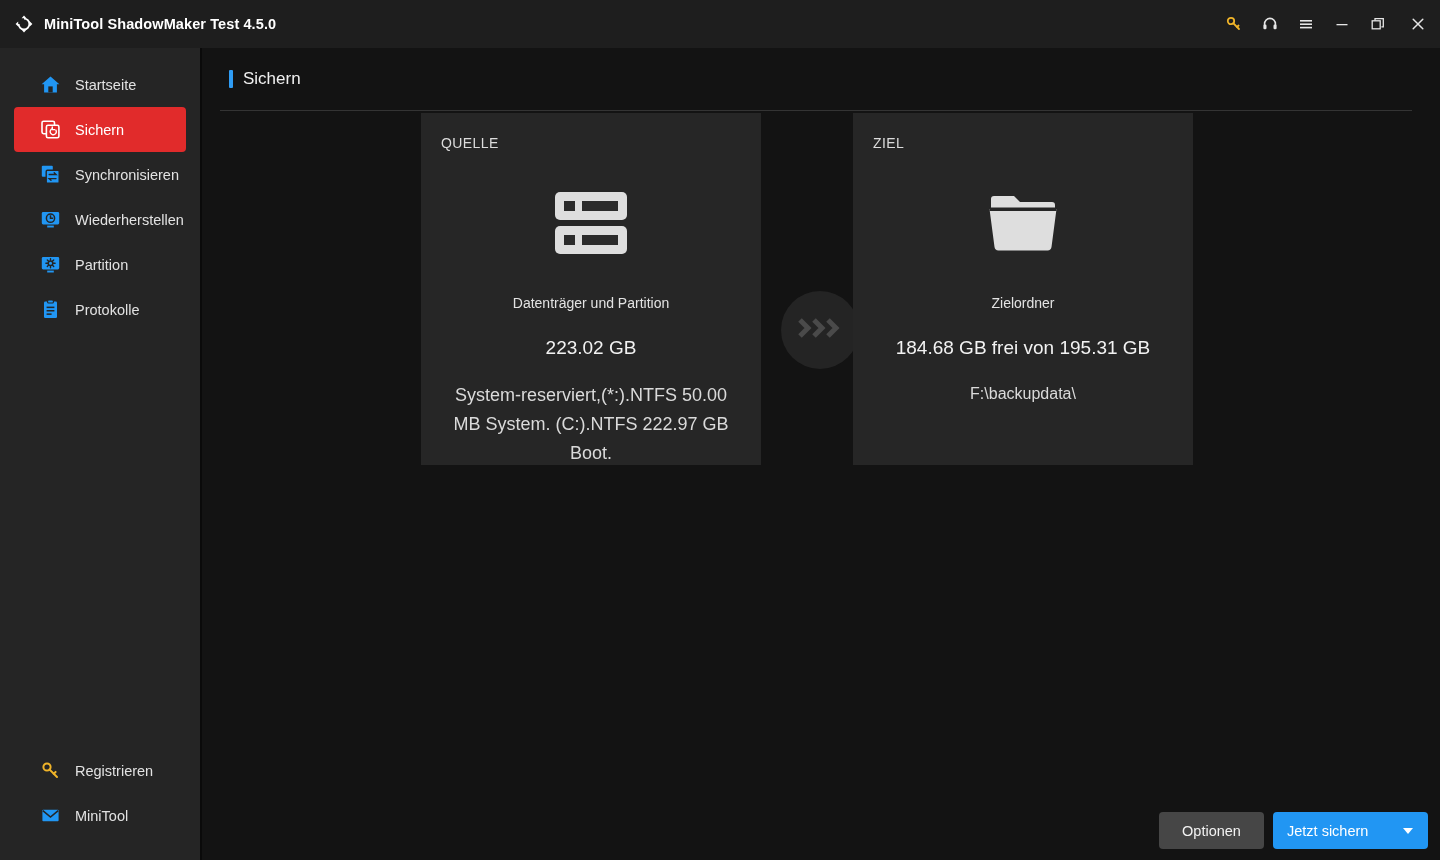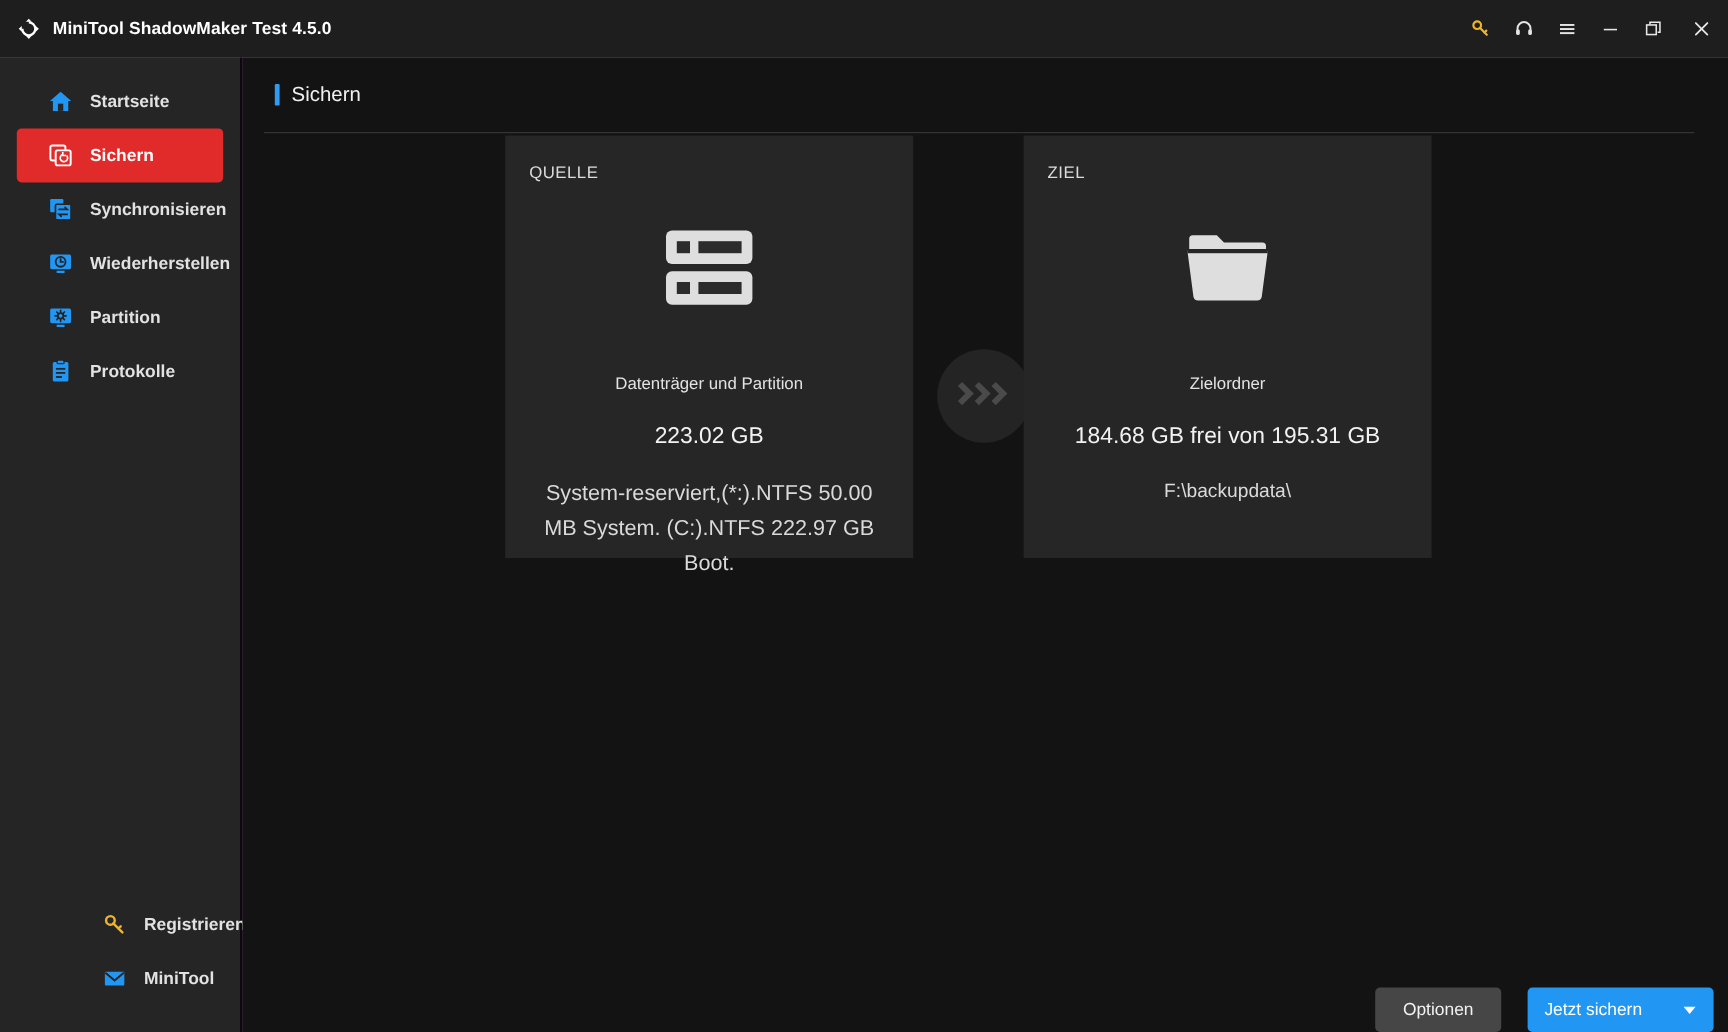--- a/index.html
+++ b/index.html
@@ -5,21 +5,21 @@
   * { box-sizing: border-box; margin: 0; padding: 0; }
   html, body {
     width: 1440px; height: 860px;
     background: #131313;
     font-family: "Liberation Sans", sans-serif;
     overflow: hidden;
   }
   .app {
     position: relative;
     width: 1440px; height: 860px;
-    background: #d946ef;
+    background: #fca5a5;
     display: flex; flex-direction: column; justify-content: center;
   }
 
   
   .titlebar {
     height: 48px; min-height: 48px;
     background: #1e1e1e;
     display: flex; align-items: center;
     padding: 0 0 0 14px;
     position: relative;
@@ -46,39 +46,38 @@
   .body-row { display: flex; flex: 1; min-height: 0; }
 
   
   .sidebar {
     width: 202px; min-width: 202px;
     background: #252525;
     display: flex; flex-direction: column;
     padding-top: 14px;
     border-right: 2px solid #0a0a0a;
     position: relative;
-    font-weight: bold;
   }
   .nav-list { display: flex; flex-direction: column; gap: 0; }
   .nav-item {
     height: 45px; margin: 0 14px;
     display: flex; align-items: center; gap: 14px;
     padding-left: 25px;
     border-radius: 4px;
     color: #e2e2e2; font-size: 14.5px;
     cursor: pointer;
   }
   .nav-item.active { background: #e12b2b; color: #ffffff; }
   .nav-ico { width: 22px; height: 22px; display: flex; align-items: center; justify-content: center; flex: 0 0 22px; }
   .nav-ico svg { display: block; }
   .nav-label { white-space: nowrap; }
 
   .sidebar-bottom {
     margin-top: auto; padding-bottom: 22px;
-    display: flex; flex-direction: column; margin-left: 45px;
+    display: flex; flex-direction: column;
   }
   .bottom-item {
     height: 45px; display: flex; align-items: center; gap: 14px;
     padding-left: 39px; color: #e2e2e2; font-size: 14.5px; cursor: pointer;
   }
 
   
   .content {
     flex: 1; min-width: 0;
     background: #131313;
@@ -114,21 +113,21 @@
   .card.source { left: 219px; }
   .card.target { left: 651px; }
   .card-kicker {
     color: #dcdcdc; font-size: 14px; letter-spacing: 0.4px;
   }
   .card-icon-wrap {
     height: 100px; margin-top: 24px;
     display: flex; align-items: center; justify-content: center;
   }
   .card-sub {
-    margin-top: 36px; text-align: center;
+    margin-top: 20px; text-align: center;
     color: #e3e3e3; font-size: 14px;
   }
   .card-main {
     margin-top: 26px; text-align: center;
     color: #f2f2f2; font-size: 19px;
   }
   .card-detail {
     margin-top: 22px; text-align: center;
     color: #dadada; font-size: 18px; line-height: 1.6;
     padding: 0 4px;
@@ -140,22 +139,22 @@
 
   .arrow-circle {
     position: absolute; left: 579px; top: 180px;
     width: 78px; height: 78px; border-radius: 50%;
     background: #242424;
     display: flex; align-items: center; justify-content: center;
   }
 
   
   .footer {
-    position: absolute; right: 12px; bottom: 0;
-    display: flex; align-items: center; gap: 22px;
+    position: absolute; right: 12px; bottom: 11px;
+    display: flex; align-items: center; gap: 9px;
   }
   .btn {
     height: 37px; border-radius: 4px;
     display: flex; align-items: center; justify-content: center;
     font-size: 14.5px; cursor: pointer; border: none;
     font-family: "Liberation Sans", sans-serif;
   }
   .btn-secondary {
     width: 105px; background: #464646; color: #f2f2f2;
   }

